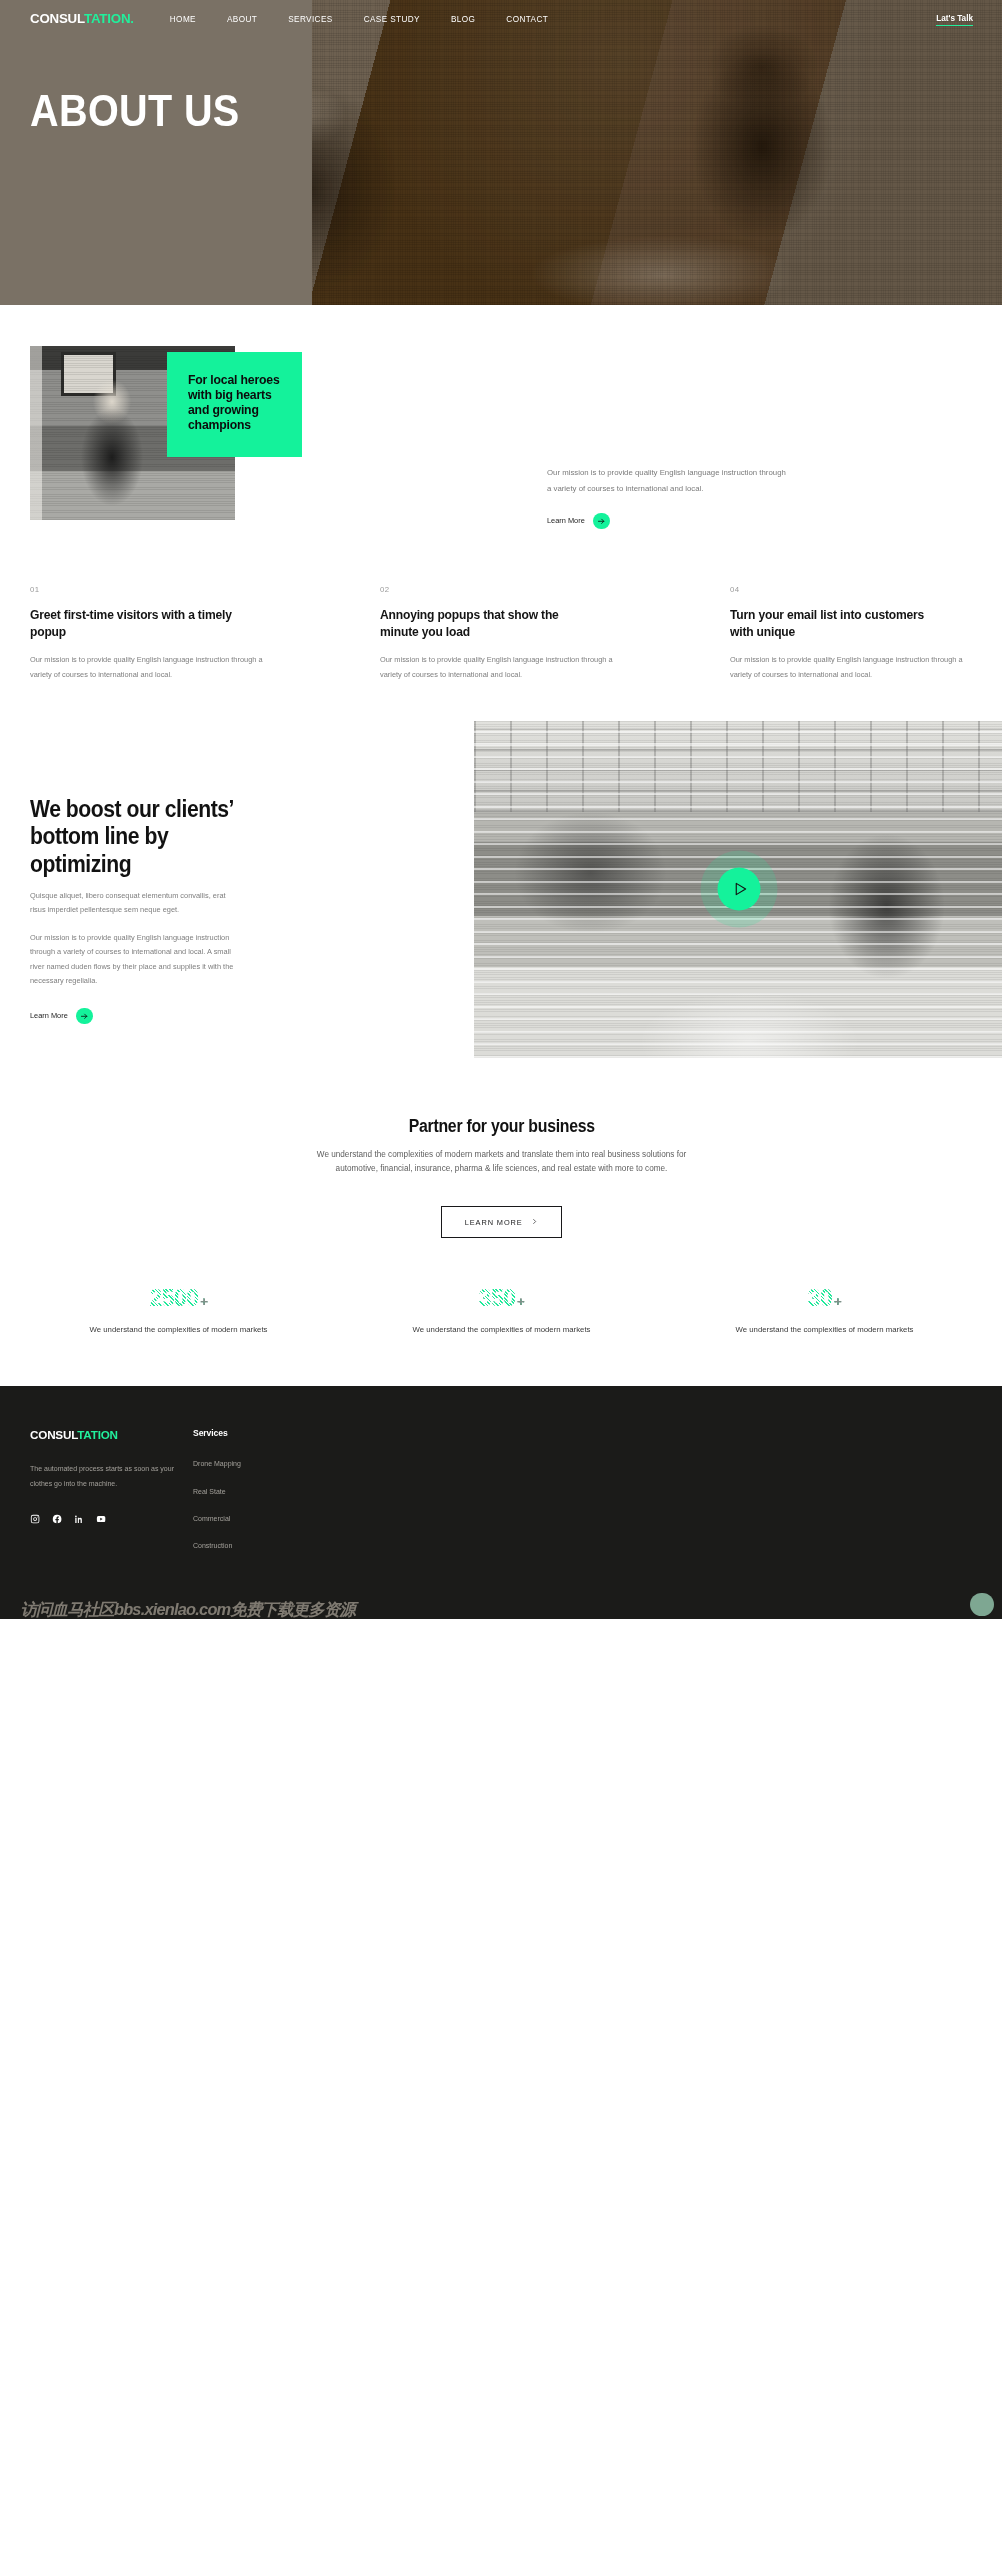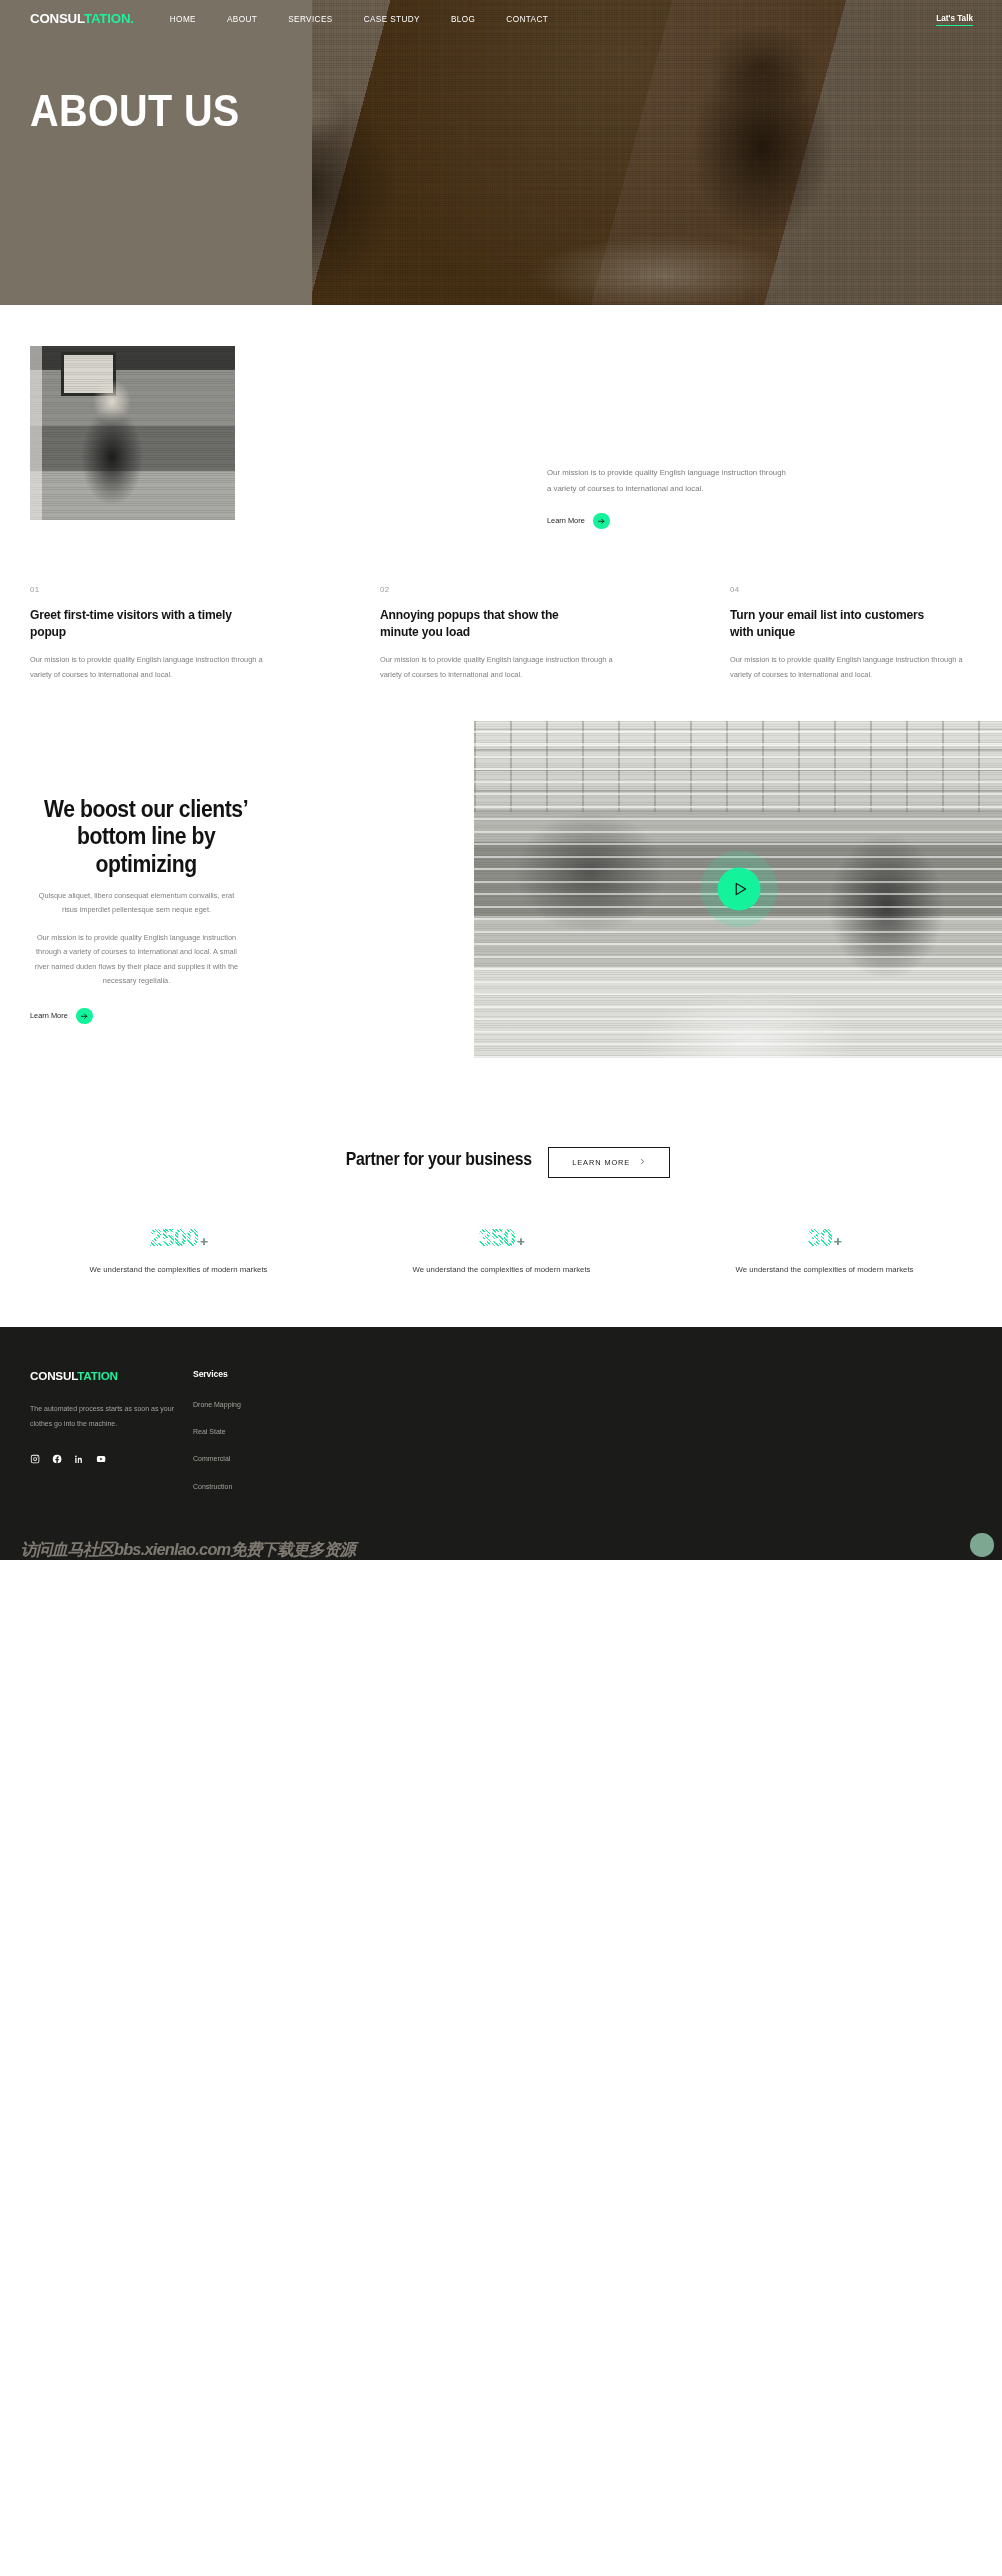--- a/index.html
+++ b/index.html
@@ -135,21 +135,21 @@
   .feat h3{
     margin-top:13.3px; font-size:13px; line-height:1.28;
     font-weight:800; color:#141414; letter-spacing:-0.2px;
     transform:scaleX(.93); transform-origin:left top;
     max-width:235px;
   }
   .feat p{ margin-top:12.5px; font-size:7.4px; line-height:2.0; color:#7e7e7e; }
 
   
   .boost{ position:relative; margin-top:38px; min-height:337px; }
-  .boost-left{ padding:75px 0 0 30px; width:392px;text-align:center; }
+  .boost-left{ padding:75px 0 0 30px; width:392px; }
   .boost-left h2{
     font-size:23.5px; line-height:1.18; font-weight:800; color:#121212;
     letter-spacing:-0.5px; transform:scaleX(.9); transform-origin:left top;
     max-width:258px;
   }
   .boost-left p{ font-size:7.4px; line-height:1.95; color:#7e7e7e; max-width:213px; }
   .boost-left p.p1{ margin-top:10px; }
   .boost-left p.p2{ margin-top:13.3px; }
   .boost-left .learn-more{ margin-top:19px; }
 
@@ -298,20 +298,23 @@
   </nav>
 
   <h1 class="hero-title cond">ABOUT US</h1>
 </header>
 
 <section class="sec-intro">
   <div class="intro-row">
     <div class="intro-photo">
       <div class="frame"></div>
     </div>
+    <div class="green-card">
+      <h2 class="cond">For local heroes with big hearts and growing champions</h2>
+    </div>
     <div class="intro-right">
       <p>Our mission is to provide quality English language instruction through a variety of courses to international and local.</p>
       <div class="learn-more">
         <span>Learn More</span>
         <span class="circ-arrow">
           <svg viewBox="0 0 24 24" fill="none" stroke="#0c0c0c" stroke-width="2.2" stroke-linecap="round" stroke-linejoin="round">
               <line x1="4" y1="12" x2="19" y2="12"></line>
               <polyline points="13 6 19 12 13 18"></polyline>
             </svg>
         </span>
@@ -358,20 +361,21 @@
     <div class="play-btn">
       <svg viewBox="0 0 24 24" fill="none" stroke="#111" stroke-width="1.8" stroke-linejoin="round">
           <polygon points="6 3 21 12 6 21"></polygon>
         </svg>
     </div>
   </div>
 </section>
 
 <section class="partner">
   <h2 class="cond">Partner for your business</h2>
+  <p class="cond">We understand the complexities of modern markets and translate them into real business solutions for automotive, financial, insurance, pharma &amp; life sciences, and real estate with more to come.</p>
   <button class="btn-outline">
     <span>LEARN MORE</span>
     <span>
       <svg viewBox="0 0 24 24" fill="none" stroke="#18181a" stroke-width="2.2" stroke-linecap="round" stroke-linejoin="round">
           <polyline points="9 5 16 12 9 19"></polyline>
         </svg>
     </span>
   </button>
 
   <div class="stats">

